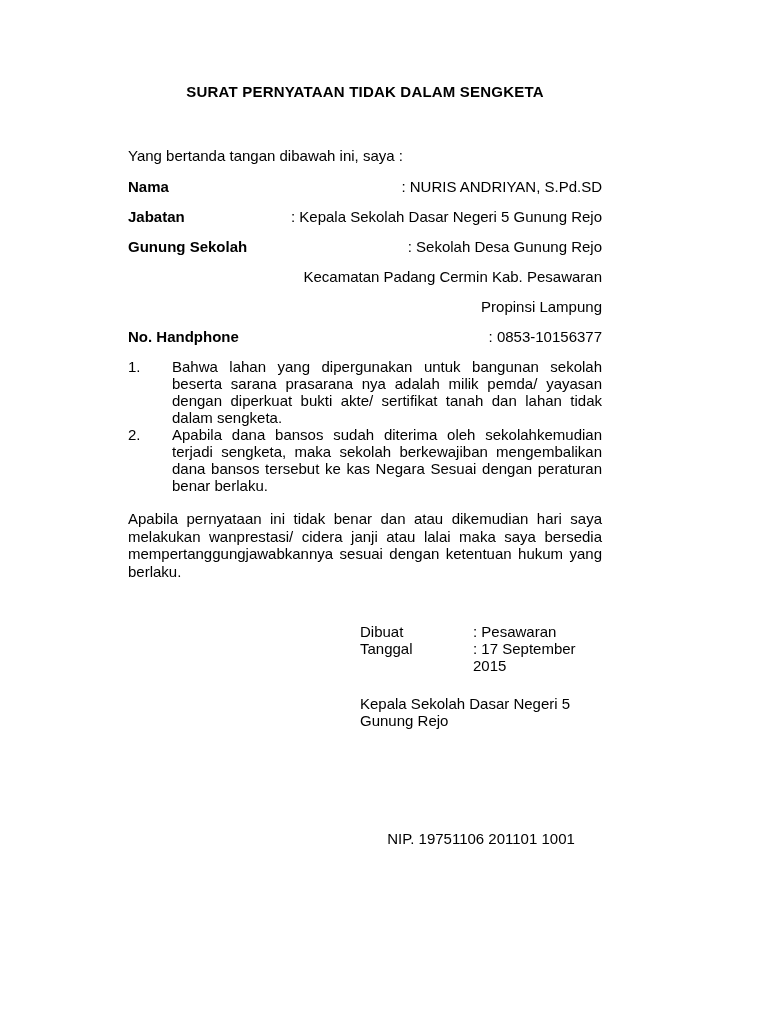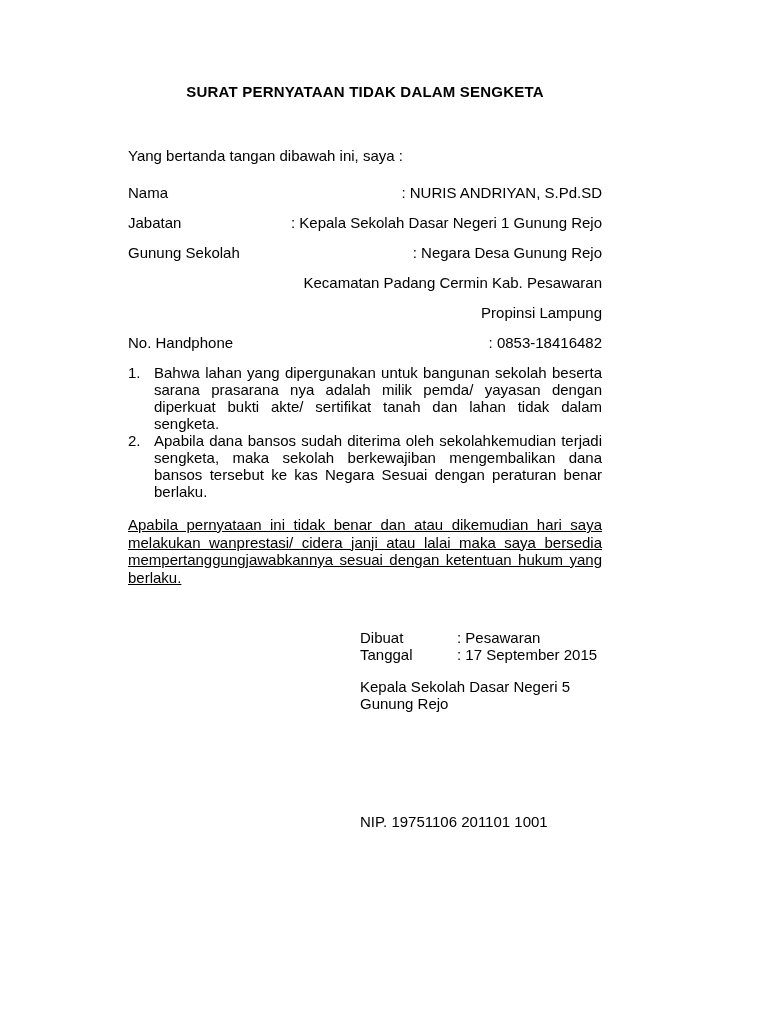--- a/index.html
+++ b/index.html
@@ -23,28 +23,29 @@
     line-height: 1.2;
   }
   .doc-title {
     font-size: 15px;
     font-weight: bold;
     text-align: center;
     margin: 0 0 46px 0;
     letter-spacing: 0.2px;
   }
   .opening {
-    margin: 0 0 19px 0;
+    margin: 0 0 13px 0;
   }
   .field-row {
     display: flex;
     margin: 0 0 12px 0;
   }
   .field-row .label {
     flex: 0 0 138px;
+    font-weight: bold;
   }
   .field-row .value {
     flex: 1;
     text-align: right;
   }
   .field-row.cont .label {
     flex: 0 0 148px;
   }
   .statement-intro {
     margin: 45px 0 11px 0;
@@ -57,90 +58,92 @@
   .point {
     display: flex;
     line-height: 17px;
   }
   .point .num {
     flex: 0 0 26px;
   }
   .point .text {
     flex: 1;
     text-align: justify;
+    margin-left: 18px;
   }
   .closing {
     margin: 16px 0 17px 0;
     text-align: justify;
     line-height: 17.5px;
-    text-decoration: underline;
   }
   .signature-block {
     margin: 43px 0 0 232px;
   }
   .sig-row {
     display: flex;
     line-height: 17px;
+    gap: 16px;
   }
   .sig-row .label {
     flex: 0 0 97px;
   }
   .sig-position {
-    margin-top: 15px;
+    margin-top: 21px;
     line-height: 17px;
   }
   .sig-space {
     height: 102px;
   }
   .sig-name {
     font-weight: bold;
     text-decoration: underline;
     line-height: 16px;
   }
   .sig-nip {
     line-height: 16px;
+    text-align: center;
   }
 </style>
 </head>
 <body>
 
 <div class="page">
 
   <h1 class="doc-title">SURAT PERNYATAAN TIDAK DALAM SENGKETA</h1>
 
   <p class="opening">Yang bertanda tangan dibawah ini, saya :</p>
 
   <div class="field-row">
     <span class="label">Nama</span>
     <span class="value">: NURIS ANDRIYAN, S.Pd.SD</span>
   </div>
 
   <div class="field-row">
     <span class="label">Jabatan</span>
-    <span class="value">: Kepala Sekolah Dasar Negeri 1 Gunung Rejo</span>
+    <span class="value">: Kepala Sekolah Dasar Negeri 5 Gunung Rejo</span>
   </div>
 
   <div class="field-row">
     <span class="label">Gunung Sekolah</span>
-    <span class="value">: Negara Desa Gunung Rejo</span>
+    <span class="value">: Sekolah Desa Gunung Rejo</span>
   </div>
 
   <div class="field-row cont">
     <span class="label"></span>
     <span class="value">Kecamatan Padang Cermin Kab. Pesawaran</span>
   </div>
 
   <div class="field-row cont">
     <span class="label"></span>
     <span class="value">Propinsi Lampung</span>
   </div>
 
   <div class="field-row">
     <span class="label">No. Handphone</span>
-    <span class="value">: 0853-18416482</span>
+    <span class="value">: 0853-10156377</span>
   </div>
 
 
   <div class="points">
     <div class="point">
       <span class="num">1.</span>
       <span class="text">Bahwa lahan yang dipergunakan untuk bangunan sekolah beserta sarana prasarana nya adalah milik pemda/ yayasan dengan diperkuat bukti  akte/ sertifikat tanah dan lahan tidak dalam sengketa.</span>
     </div>
     <div class="point">
       <span class="num">2.</span>

